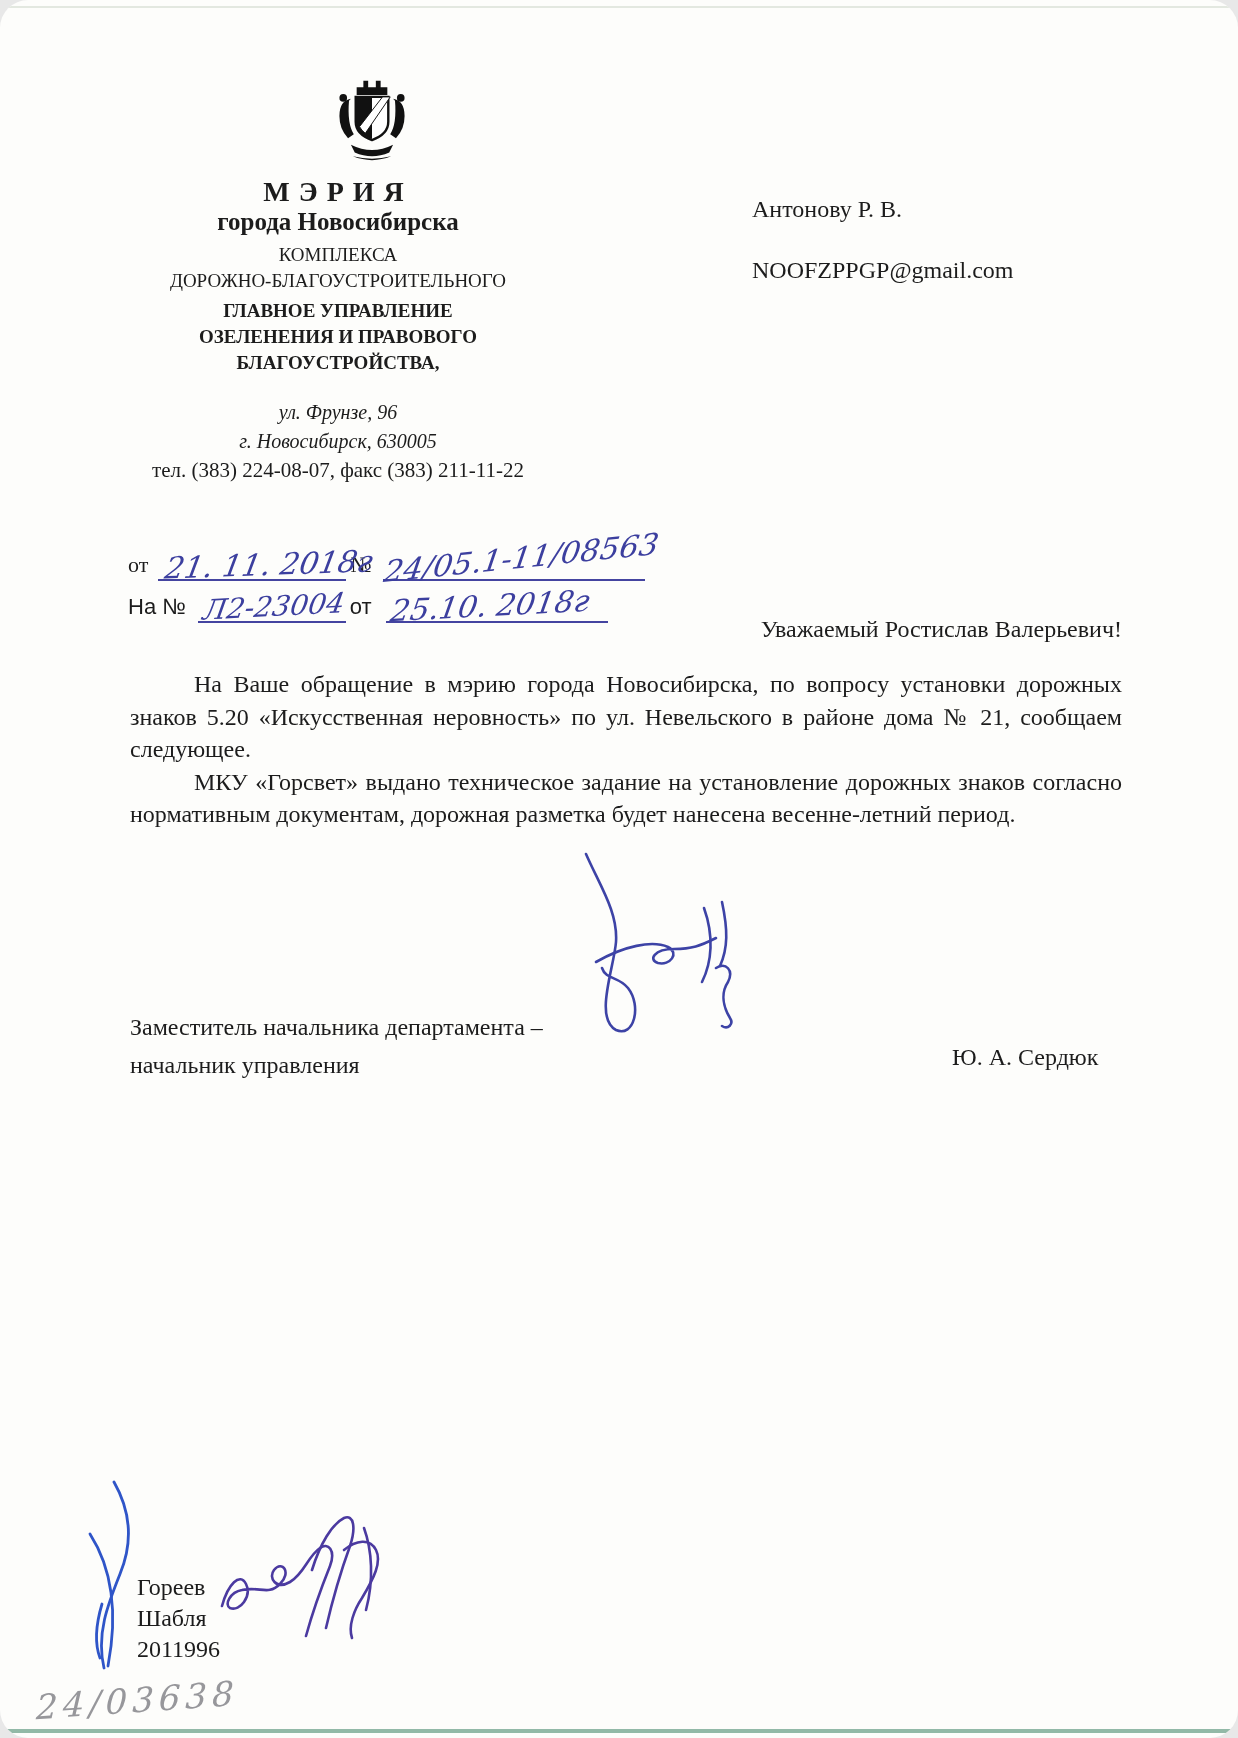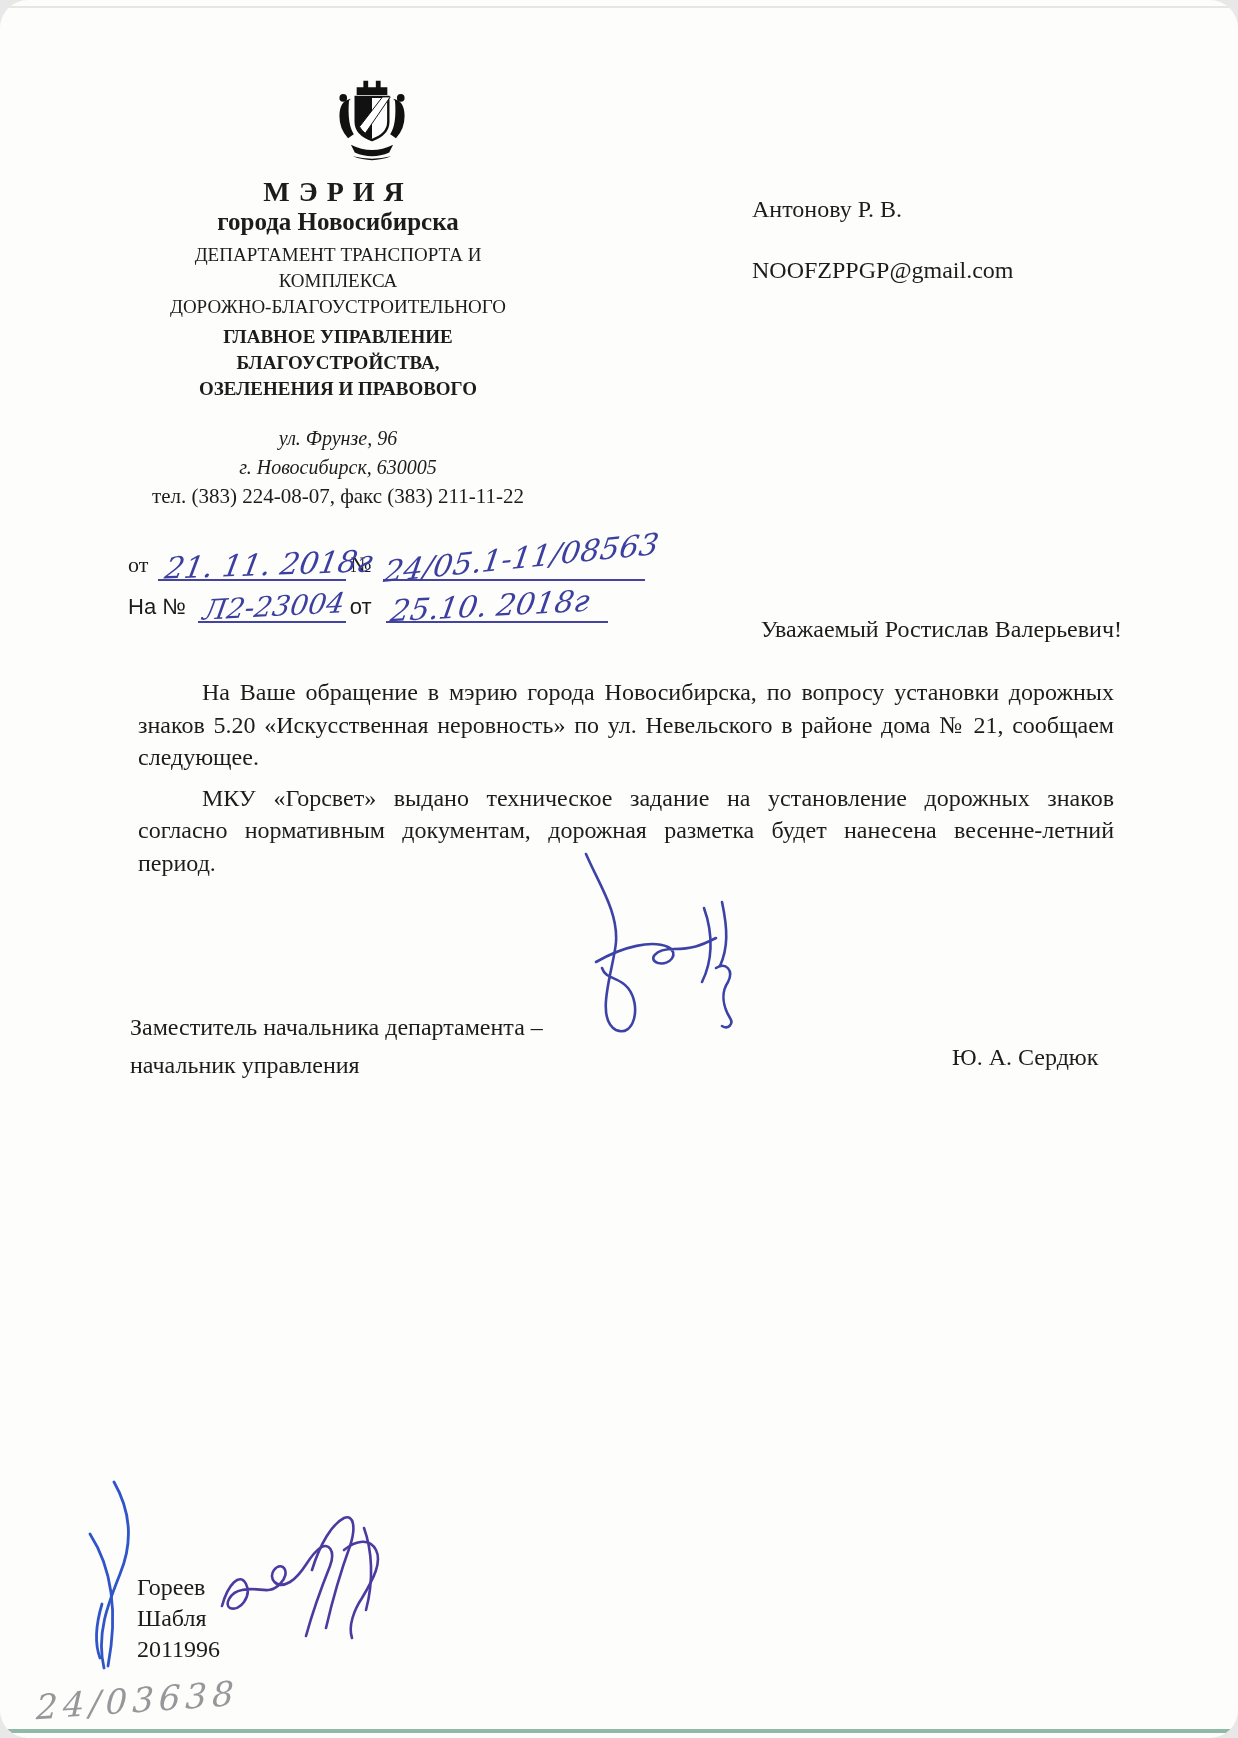--- a/index.html
+++ b/index.html
@@ -43,21 +43,21 @@
   .hw-date2{font-size:30px;transform:skewX(-12deg) rotate(-3deg);position:relative;top:2px;left:6px;}
 
   
   .recipient{position:absolute;left:752px;top:196px;width:360px;font-size:24px;}
   .recipient .email{margin-top:34px;}
 
   
   .salutation{position:absolute;left:130px;top:616px;width:992px;text-align:right;font-size:24px;}
   .body-text{position:absolute;left:130px;top:668px;width:992px;font-size:24px;
              line-height:32.5px;text-align:justify;}
-  .body-text p{margin:8px;text-indent:64px;}
+  .body-text p{margin:0;text-indent:64px;}
 
   
   .sig-position{position:absolute;left:130px;top:1008px;font-size:24px;line-height:38px;}
   .sig-name{position:absolute;left:952px;top:1044px;font-size:24px;}
   .sig-scribble{position:absolute;left:566px;top:850px;}
 
   
   .exec-sign-blue{position:absolute;left:76px;top:1476px;}
   .exec-text{position:absolute;left:137px;top:1572px;font-size:24px;line-height:31px;}
   .exec-sign-purple{position:absolute;left:216px;top:1510px;}
@@ -87,28 +87,27 @@
       <path d="M33 26 h34 v26 q0 13 -17 19 q-17 -6 -17 -19 z" fill="#fff" stroke="#111" stroke-width="2.5"></path>
       <path d="M33 26 h17 v44 q-17 -6 -17 -19 z" fill="#111"></path>
       <path d="M61 26 h8 l-26 38 q-4 -3 -6 -7 z" fill="#fff" stroke="#111" stroke-width="1"></path>
 
       <path d="M28 76 q22 11 44 0 l-4 8 q-18 8 -36 0 z" fill="#111"></path>
       <path d="M30 88 q20 8 40 0 q-20 5 -40 0 z" fill="#111"></path>
     </svg>
     <div class="org-1">МЭРИЯ</div>
     <div class="org-2">города Новосибирска</div>
     <div class="dept">
-      <div>ДЕПАРТАМЕНТ ТРАНСПОРТА И</div>
       <div>КОМПЛЕКСА</div>
       <div>ДОРОЖНО-БЛАГОУСТРОИТЕЛЬНОГО</div>
     </div>
     <div class="division">
       <div>ГЛАВНОЕ УПРАВЛЕНИЕ</div>
+      <div>ОЗЕЛЕНЕНИЯ И ПРАВОВОГО</div>
       <div>БЛАГОУСТРОЙСТВА,</div>
-      <div>ОЗЕЛЕНЕНИЯ И ПРАВОВОГО</div>
     </div>
     <div class="addr">
       <div>ул. Фрунзе, 96</div>
       <div>г. Новосибирск, 630005</div>
     </div>
     <div class="phone">тел. (383) 224-08-07, факс (383) 211-11-22</div>
   </div>
 
   <div class="ref-line ref-line-1">
     <span class="lbl-serif">от</span>

